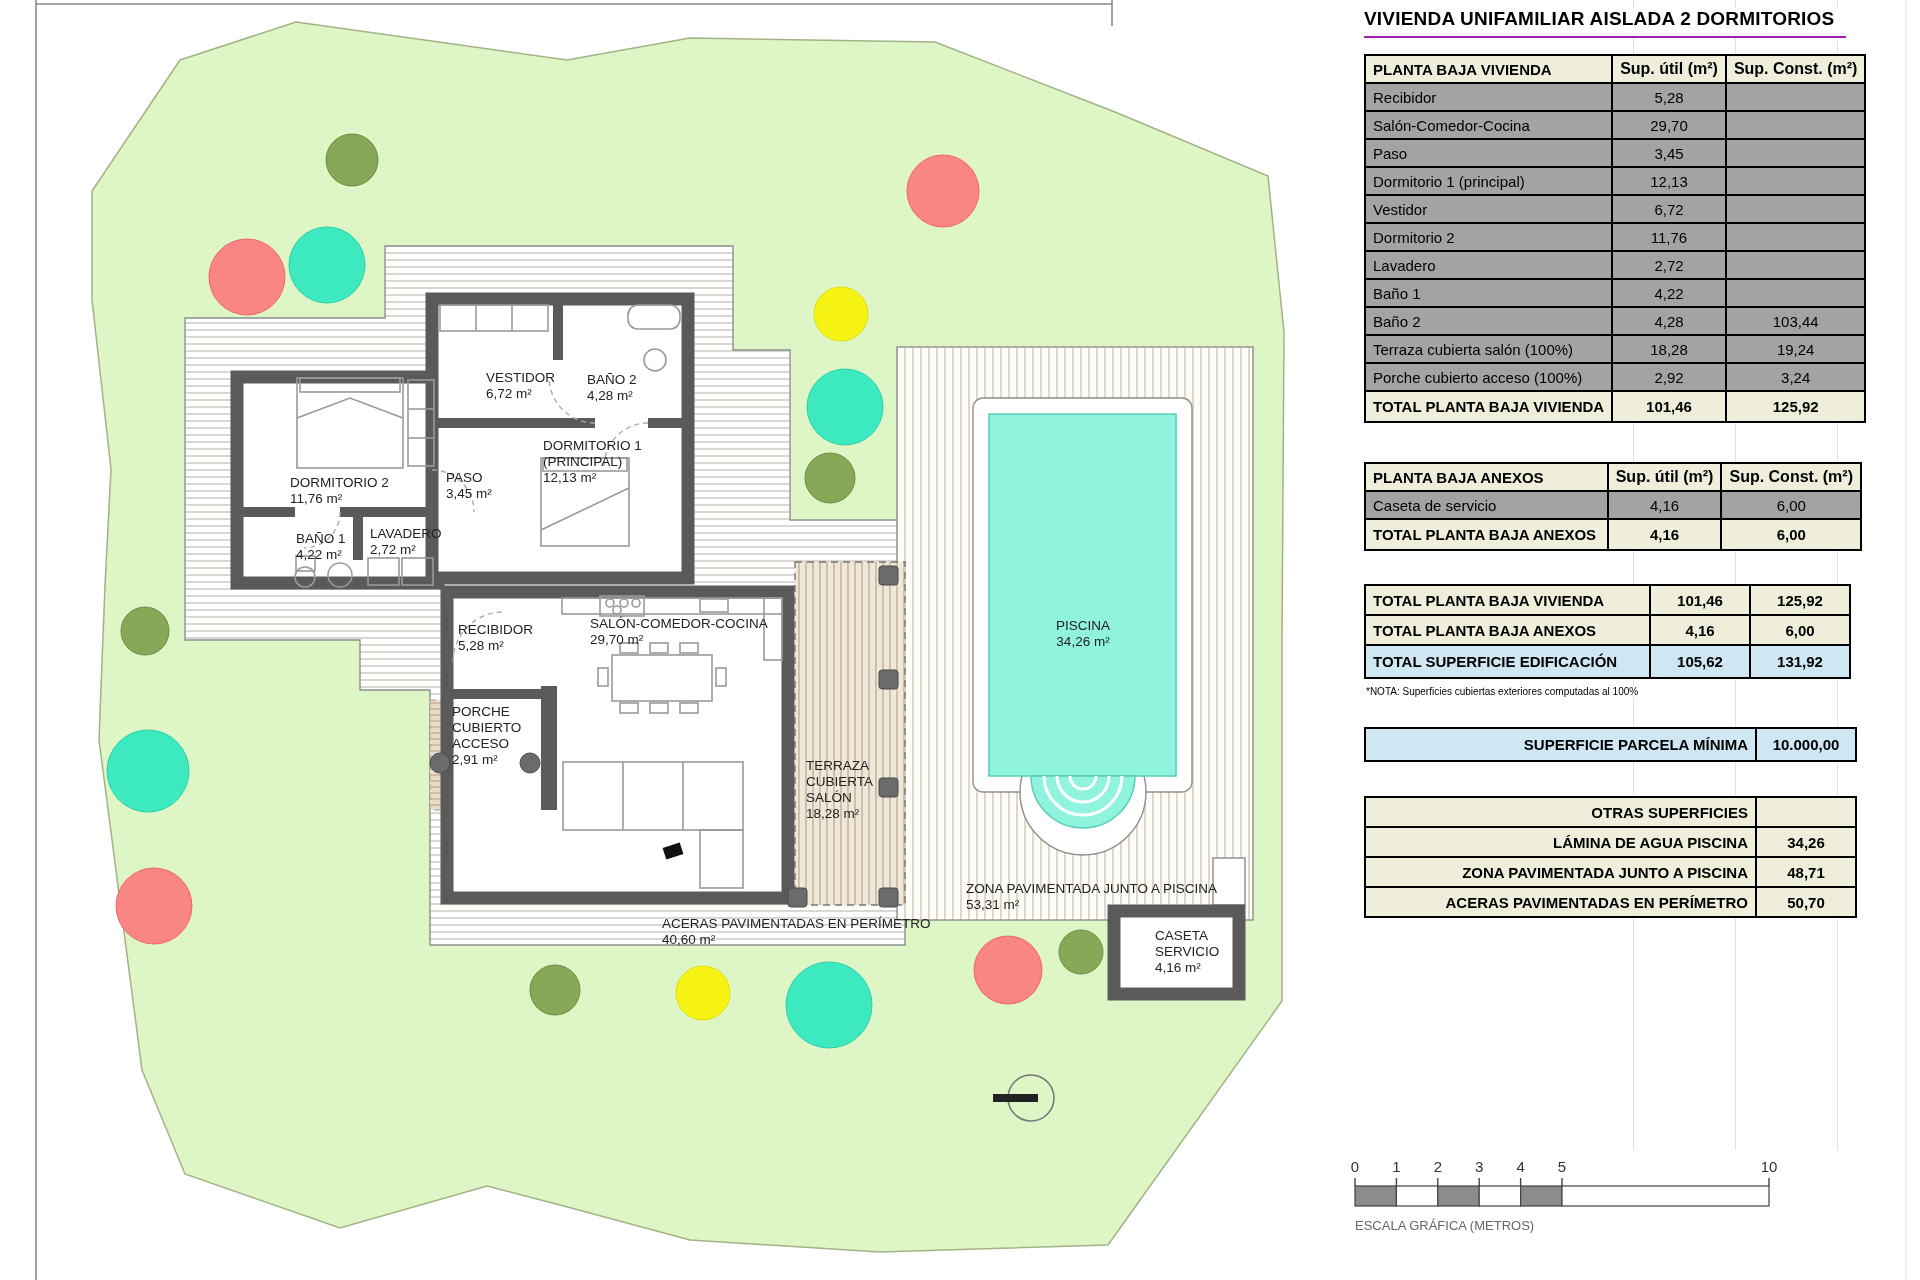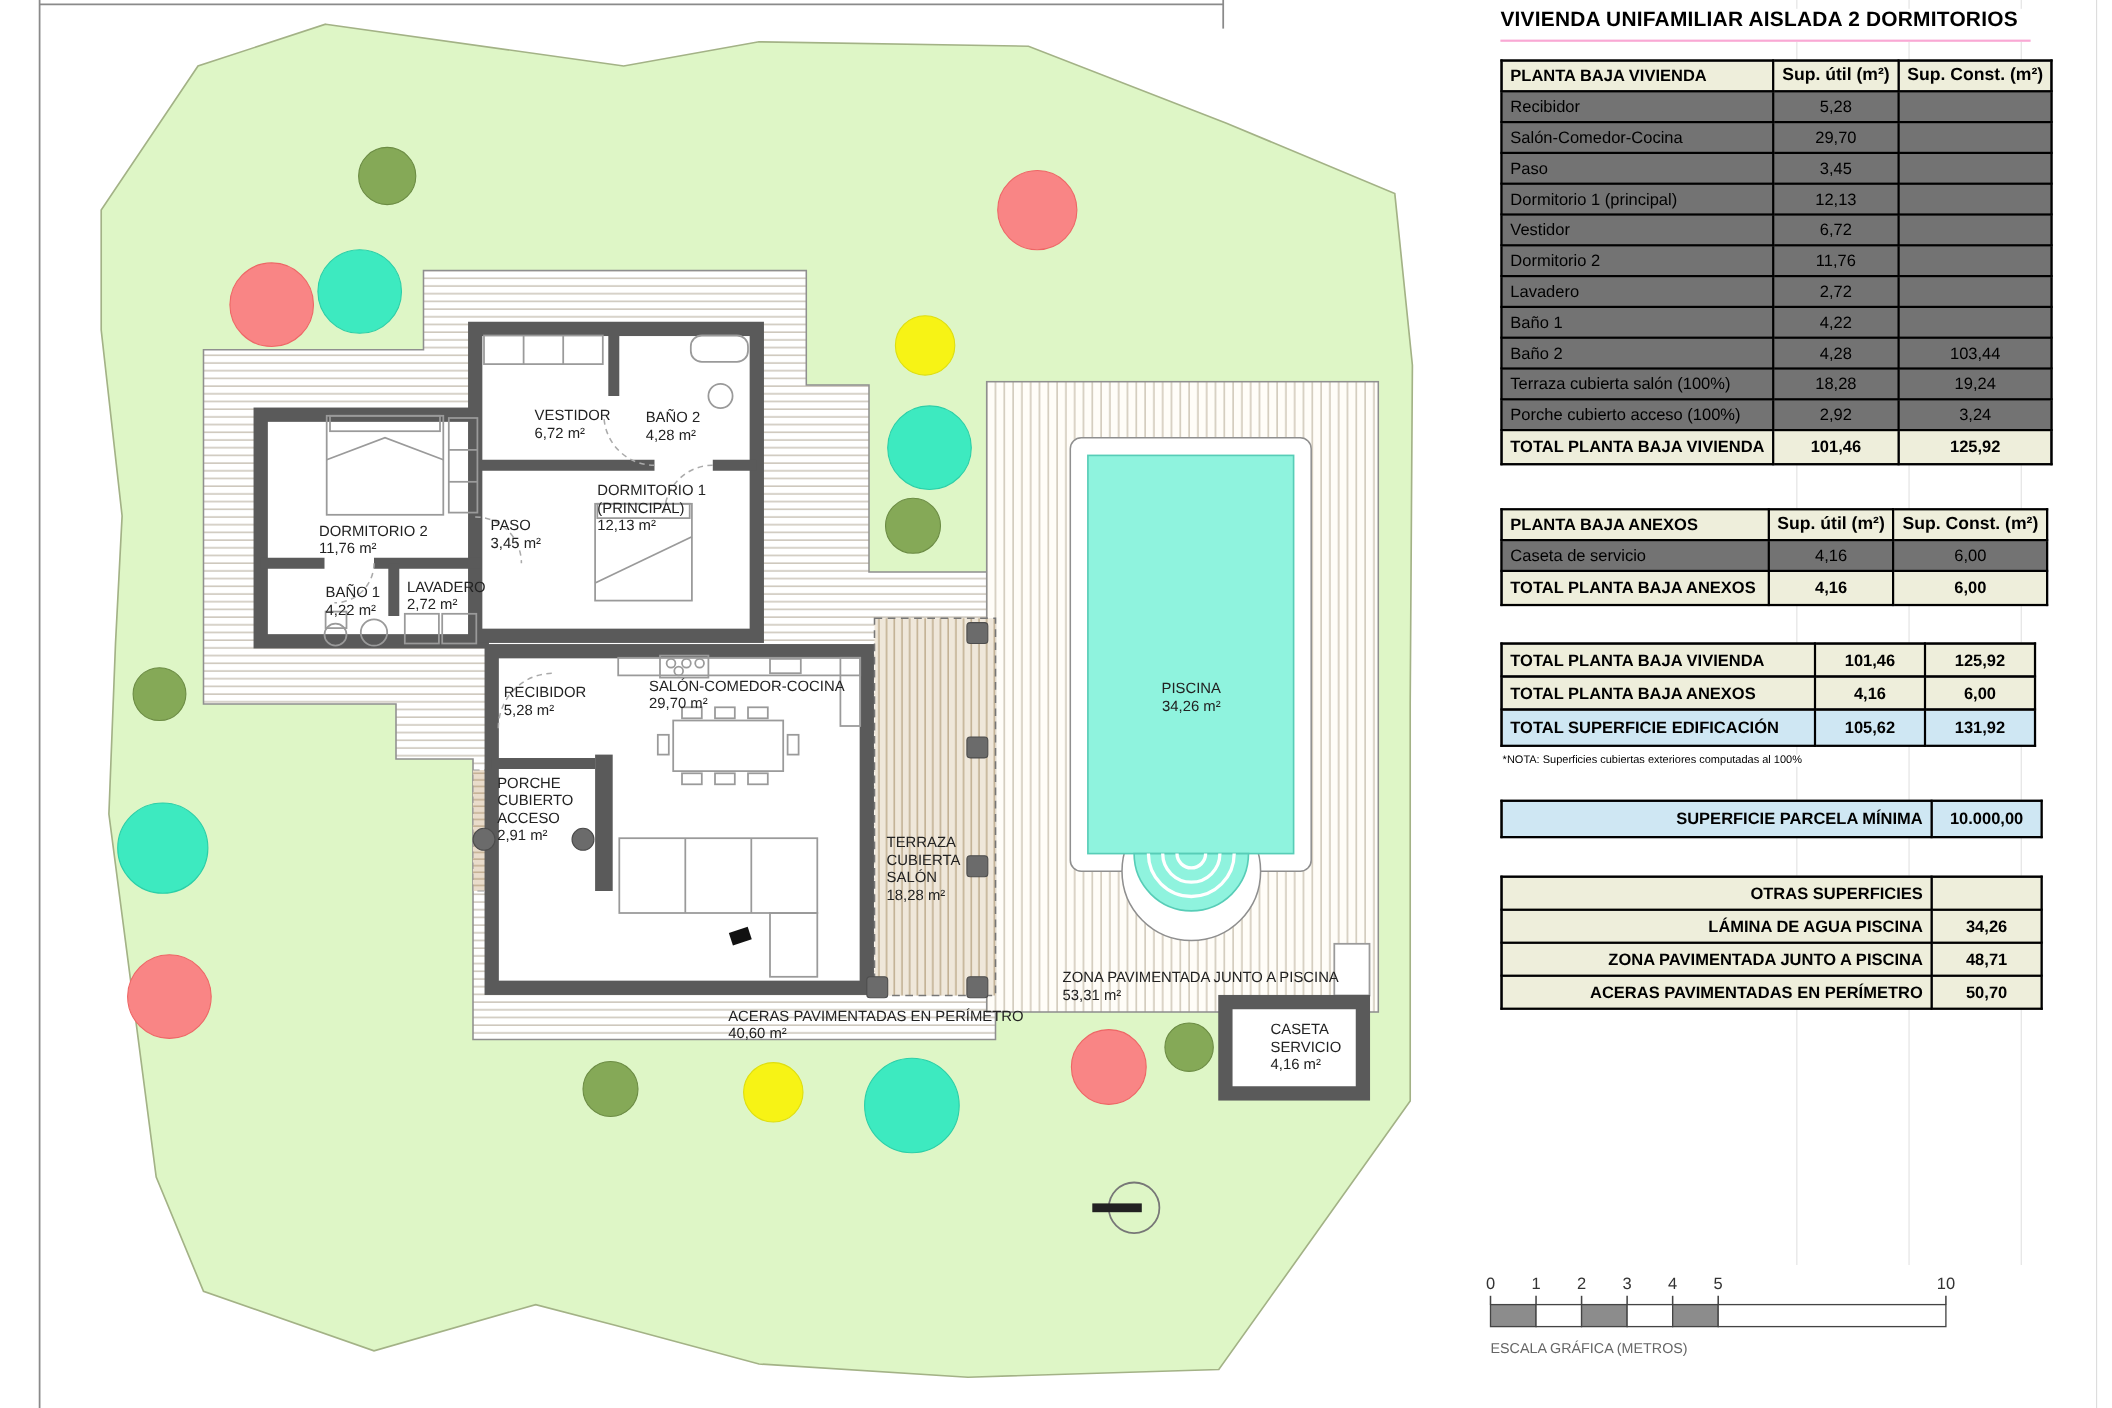--- a/index.html
+++ b/index.html
@@ -28,23 +28,23 @@
   .t-teal{fill:var(--tree_teal);stroke:#2bcfa8;stroke-width:1;}
   .t-yellow{fill:var(--tree_yellow);stroke:#dede10;stroke-width:1;}
   .roomlabel{font-size:13.5px;fill:#222;}
   .frameline{stroke:#8a8a8a;stroke-width:1.6;}
   .sheetline{stroke:#dcdcdc;stroke-width:1;}
 
   
   .panel{position:absolute;left:1362px;top:0;width:500px;height:1150px;}
   .gl{position:absolute;top:0;bottom:0;width:1px;background:#e2e2e2;}
   .ptitle{position:absolute;left:2px;top:8px;width:482px;font-size:19px;
-          font-weight:bold;letter-spacing:.2px;border-bottom:2px solid #f9a8d4;
+          font-weight:bold;letter-spacing:.2px;border-bottom:2px solid #a21caf;
           padding-bottom:6px;background:#fff;}
-  table.sheet{border-collapse:collapse;position:absolute;left:2px;background:#737373;
+  table.sheet{border-collapse:collapse;position:absolute;left:2px;background:#a3a3a3;
               font-size:15px;table-layout:fixed;padding-left:36px;}
   table.sheet td{border:2px solid #000;padding:0 7px;height:26px;overflow:hidden;
                  white-space:nowrap;}
   td.name{width:269px;text-align:left;}
   td.num{width:84px;text-align:center;}
   td.hdr{background:var(--header_beige);font-weight:bold;}
   td.unit{background:var(--header_beige);font-weight:bold;text-align:center;
           font-size:16px;white-space:pre-line;line-height:1.15;height:44px;}
   tr.total td{background:var(--header_beige);font-weight:bold;height:29px;}
   tr.blue td{background:var(--accent_blue) !important;font-weight:bold;height:31px;}

